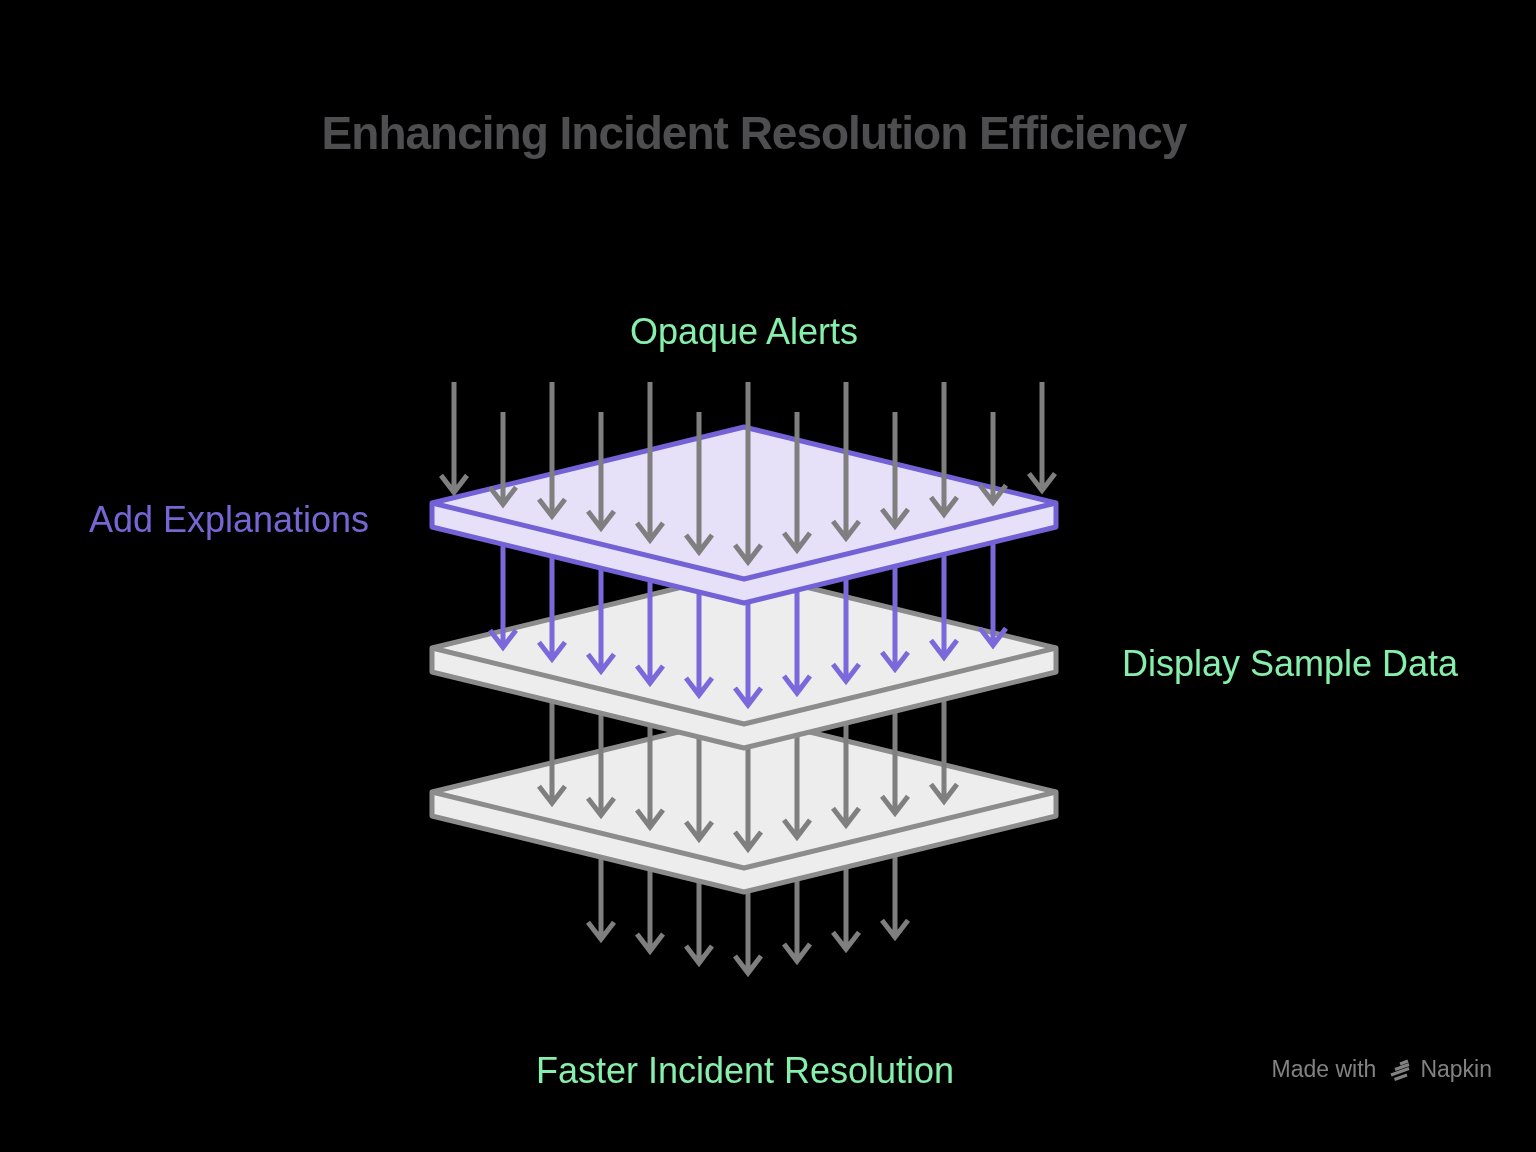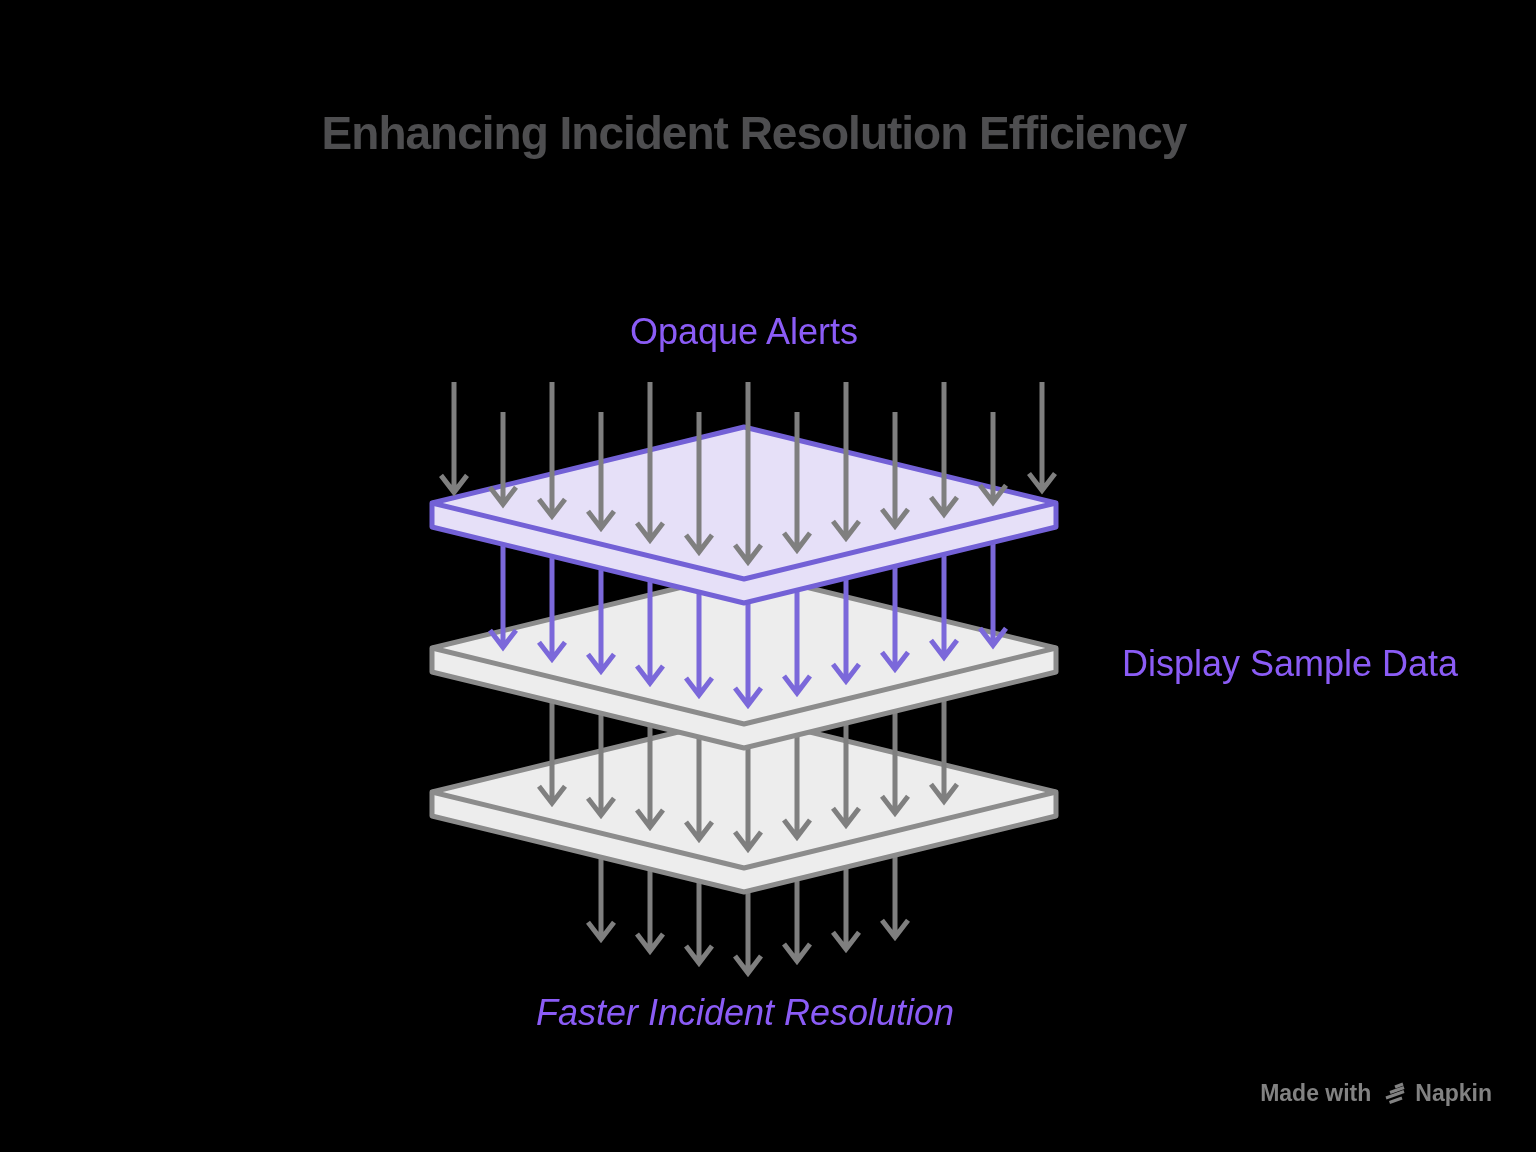--- a/index.html
+++ b/index.html
@@ -7,31 +7,31 @@
     position:relative;width:1536px;height:1152px;background:#000;
     font-family:"Liberation Sans", sans-serif;overflow:hidden;
   }
   .canvas svg.layers{position:absolute;left:0;top:0;}
   .title{
     position:absolute;top:106px;left:754px;transform:translateX(-50%);
     font-size:46px;font-weight:700;letter-spacing:-1px;color:#4E4E50;white-space:nowrap;
   }
   .lbl{
     position:absolute;transform:translateX(-50%);font-size:36px;font-weight:400;
-    color:#8b5cf6;white-space:nowrap;
+    color:#86efac;white-space:nowrap;
   }
   .lbl.purple{color:#7566D4;}
   .lbl-opaque{left:744px;top:311px;}
   .lbl-add{left:229px;top:499px;}
   .lbl-display{left:1290px;top:643px;text-align:center;}
   .lbl-gather{left:231px;top:786px;}
-  .lbl-faster{left:745px;top:992px;font-style:italic;}
+  .lbl-faster{left:745px;top:1050px;}
   .watermark{
-    position:absolute;right:44px;top:1080px;display:flex;align-items:flex-start;gap:9px;
-    color:#828282;font-size:23px;font-weight:700;
+    position:absolute;right:44px;top:1056px;display:flex;align-items:flex-end;gap:9px;
+    color:#828282;font-size:23px;font-weight:400;
   }
   .watermark svg{display:block;}
 </style>
 </head>
 <body>
 
 <div class="canvas">
 
   <div class="title">Enhancing Incident Resolution Efficiency</div>
 
@@ -100,20 +100,21 @@
         <path d="M846 382 L846 538.1538461538462 M833 521.1538461538462 L846 538.1538461538462 L859 521.1538461538462" stroke="#7F7F7F" stroke-width="5" fill="none"></path>
         <path d="M895 412 L895 526.2179487179487 M882 509.21794871794873 L895 526.2179487179487 L908 509.21794871794873" stroke="#7F7F7F" stroke-width="5" fill="none"></path>
         <path d="M944 382 L944 514.2820512820513 M931 497.28205128205127 L944 514.2820512820513 L957 497.28205128205127" stroke="#7F7F7F" stroke-width="5" fill="none"></path>
         <path d="M993 412 L993 502.34615384615387 M980 485.34615384615387 L993 502.34615384615387 L1006 485.34615384615387" stroke="#7F7F7F" stroke-width="5" fill="none"></path>
         <path d="M1042 382 L1042 490.4102564102564 M1029 473.4102564102564 L1042 490.4102564102564 L1055 473.4102564102564" stroke="#7F7F7F" stroke-width="5" fill="none"></path>
       </g>
   </svg>
 
   <div class="lbl lbl-opaque">Opaque Alerts</div>
 
+  <div class="lbl purple lbl-add">Add Explanations</div>
 
   <div class="lbl lbl-display">Display Sample Data</div>
 
 
   <div class="lbl lbl-faster">Faster Incident Resolution</div>
 
   <div class="watermark">
     <span>Made with</span>
     <svg width="26" height="26" viewBox="0 0 26 26">
       <g stroke="#828282" stroke-width="3" stroke-linecap="butt" fill="none">

